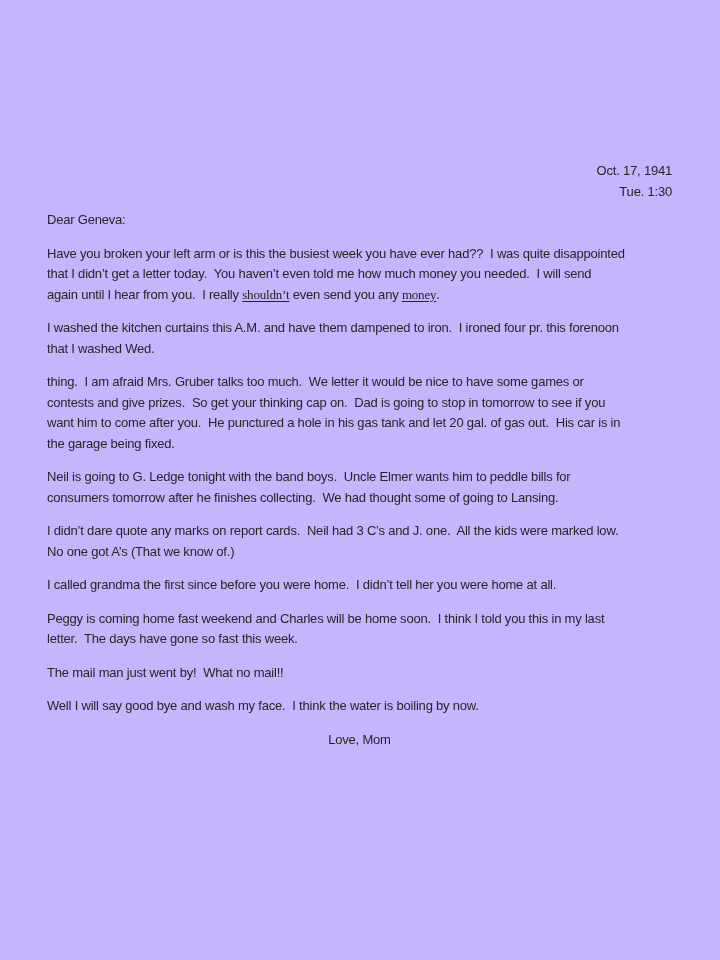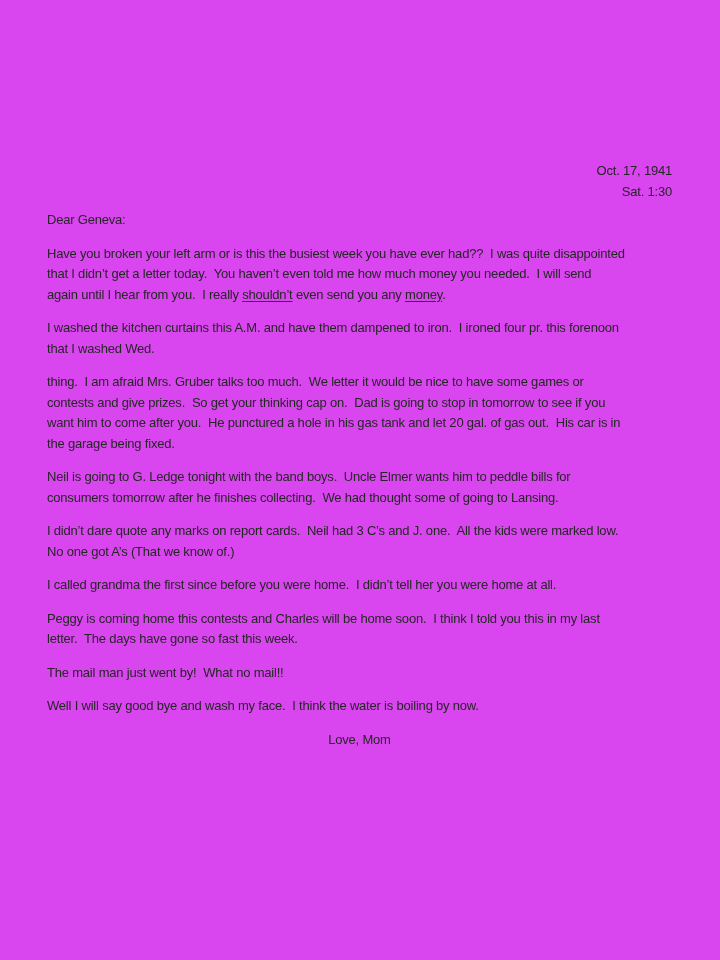--- a/index.html
+++ b/index.html
@@ -10,21 +10,21 @@
     width: 720px;
     height: 960px;
     background: #ffffff;
     font-family: "Liberation Sans", "DejaVu Sans", sans-serif;
     color: var(--ink, #262626);
   }
   .page {
     position: relative;
     width: 720px;
     height: 960px;
-    background: #d946ef;
+    background: #c4b5fd;
     overflow: hidden;
   }
   .letter-body {
     position: absolute;
     left: 47px;
     top: 161px;
     width: 625px;
     font-size: 13px;
     letter-spacing: -0.2px;
     line-height: 20.5px;
@@ -42,30 +42,31 @@
   .paragraph {
     margin: 13px 0 0 0;
   }
   .closing {
     margin: 13px 0 7px 0;
     text-align: center;
   }
   .u {
     text-decoration: underline;
     text-underline-offset: 2px;
+    font-family: Liberation Serif, serif;
   }
 </style>
 </head>
 <body style="--ink: #262626; background: rgb(255, 255, 255);">
 
 <div class="page">
   <div class="letter-body">
     <div class="dateline">
       <div class="line">Oct. 17, 1941</div>
-      <div class="line">Sat. 1:30</div>
+      <div class="line">Tue. 1:30</div>
     </div>
     <div class="salutation line">Dear Geneva:</div>
     <div id="paragraphs">
         <div class="paragraph">
           <div class="line"><span>Have you broken your left arm or is this the busiest week you have ever had??  I was quite disappointed</span></div>
           <div class="line"><span>that I didn’t get a letter today.  You haven’t even told me how much money you needed.  I will send</span></div>
           <div class="line"><span>again until I hear from you.  I really </span><span class="u">shouldn’t</span><span> even send you any </span><span class="u">money</span><span>.</span></div>
         </div>
         <div class="paragraph">
           <div class="line"><span>I washed the kitchen curtains this A.M. and have them dampened to iron.  I ironed four pr. this forenoon</span></div>
@@ -82,21 +83,21 @@
           <div class="line"><span>consumers tomorrow after he finishes collecting.  We had thought some of going to Lansing.</span></div>
         </div>
         <div class="paragraph">
           <div class="line"><span>I didn’t dare quote any marks on report cards.  Neil had 3 C’s and J. one.  All the kids were marked low.</span></div>
           <div class="line"><span>No one got A’s (That we know of.)</span></div>
         </div>
         <div class="paragraph">
           <div class="line"><span>I called grandma the first since before you were home.  I didn’t tell her you were home at all.</span></div>
         </div>
         <div class="paragraph">
-          <div class="line"><span>Peggy is coming home this contests and Charles will be home soon.  I think I told you this in my last</span></div>
+          <div class="line"><span>Peggy is coming home fast weekend and Charles will be home soon.  I think I told you this in my last</span></div>
           <div class="line"><span>letter.  The days have gone so fast this week.</span></div>
         </div>
         <div class="paragraph">
           <div class="line"><span>The mail man just went by!  What no mail!!</span></div>
         </div>
         <div class="paragraph">
           <div class="line"><span>Well I will say good bye and wash my face.  I think the water is boiling by now.</span></div>
         </div>
       </div>
     <div class="closing line">Love, Mom</div>

